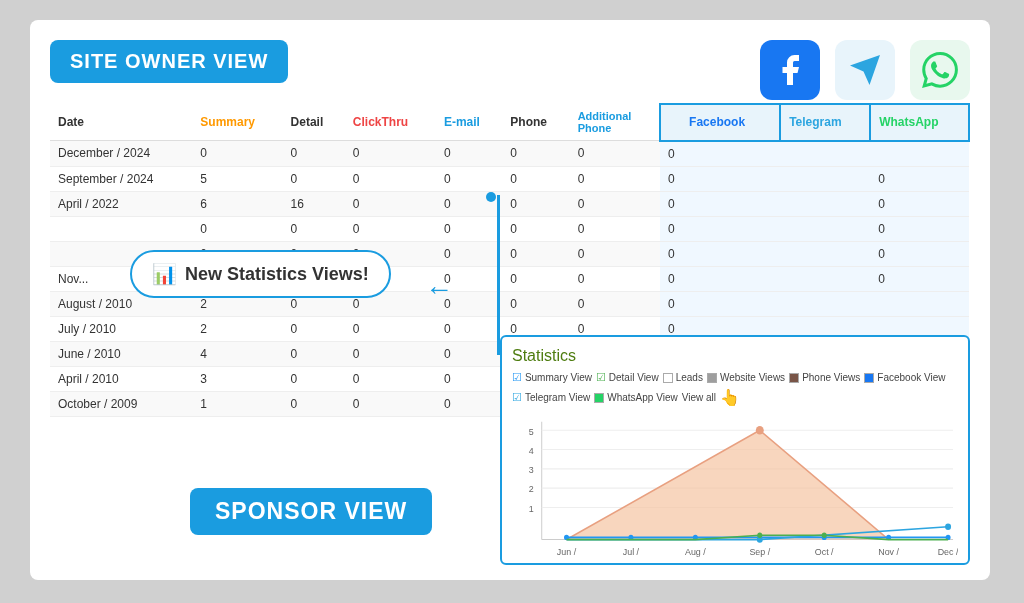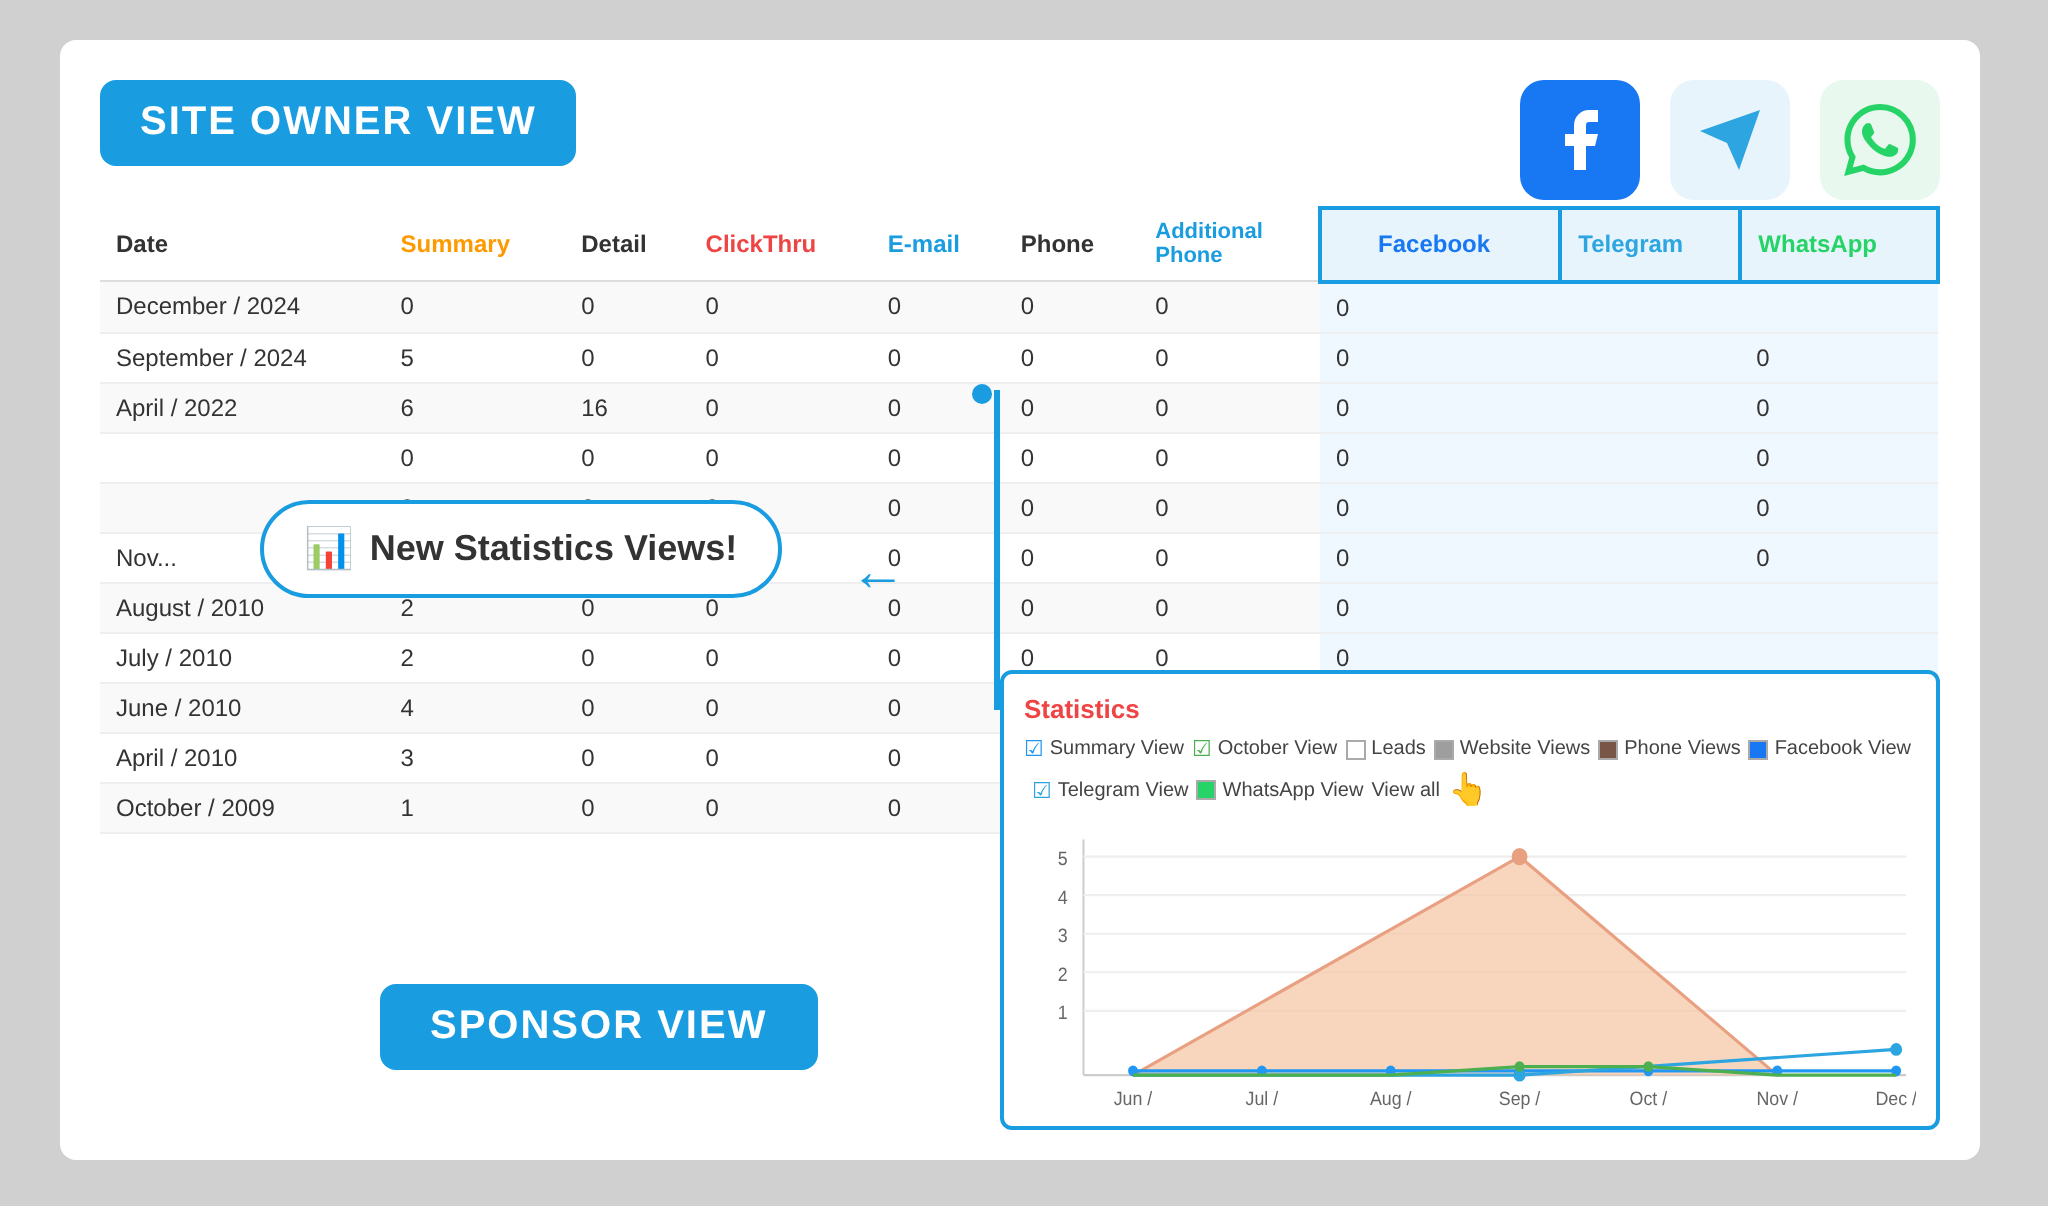--- a/index.html
+++ b/index.html
@@ -139,21 +139,21 @@
     }
 
     
     .sponsor-label {
       position: absolute;
       left: 160px;
       bottom: 45px;
       background: #1a9ce0;
       color: #fff;
       font-weight: bold;
-      font-size: 20px;
+      font-size: 23px;
       padding: 10px 25px;
       border-radius: 8px;
       letter-spacing: 1px;
       z-index: 10;
     }
 
     
     .stats-panel {
       position: absolute;
       right: 20px;
@@ -161,24 +161,24 @@
       width: 470px;
       height: 230px;
       background: #fff;
       border: 2px solid #1a9ce0;
       border-radius: 6px;
       padding: 10px;
       z-index: 5;
     }
 
     .stats-title {
-      font-weight: bold;
-      font-size: 13px;
+      font-weight: normal;
+      font-size: 16px;
       margin-bottom: 6px;
-      color: #ef4444;
+      color: #4d7c0f;
     }
 
     .stats-legend {
       display: flex;
       flex-wrap: wrap;
       gap: 4px;
       font-size: 10px;
       margin-bottom: 4px;
     }
 
@@ -438,21 +438,21 @@
   
   <div class="stats-panel">
     <div class="stats-title">Statistics</div>
     <div class="stats-legend">
       <span class="legend-item">
         <span style="color:#2196f3;font-size:11px">☑</span>
         <span>Summary View</span>
       </span>
       <span class="legend-item">
         <span style="color:#4caf50;font-size:11px">☑</span>
-        <span>October View</span>
+        <span>Detail View</span>
       </span>
       <span class="legend-item">
         <span class="legend-box" style="background:#fff;border-color:#aaa;"></span>
         <span>Leads</span>
       </span>
       <span class="legend-item">
         <span class="legend-box" style="background:#9e9e9e;"></span>
         <span>Website Views</span>
       </span>
       <span class="legend-item">

